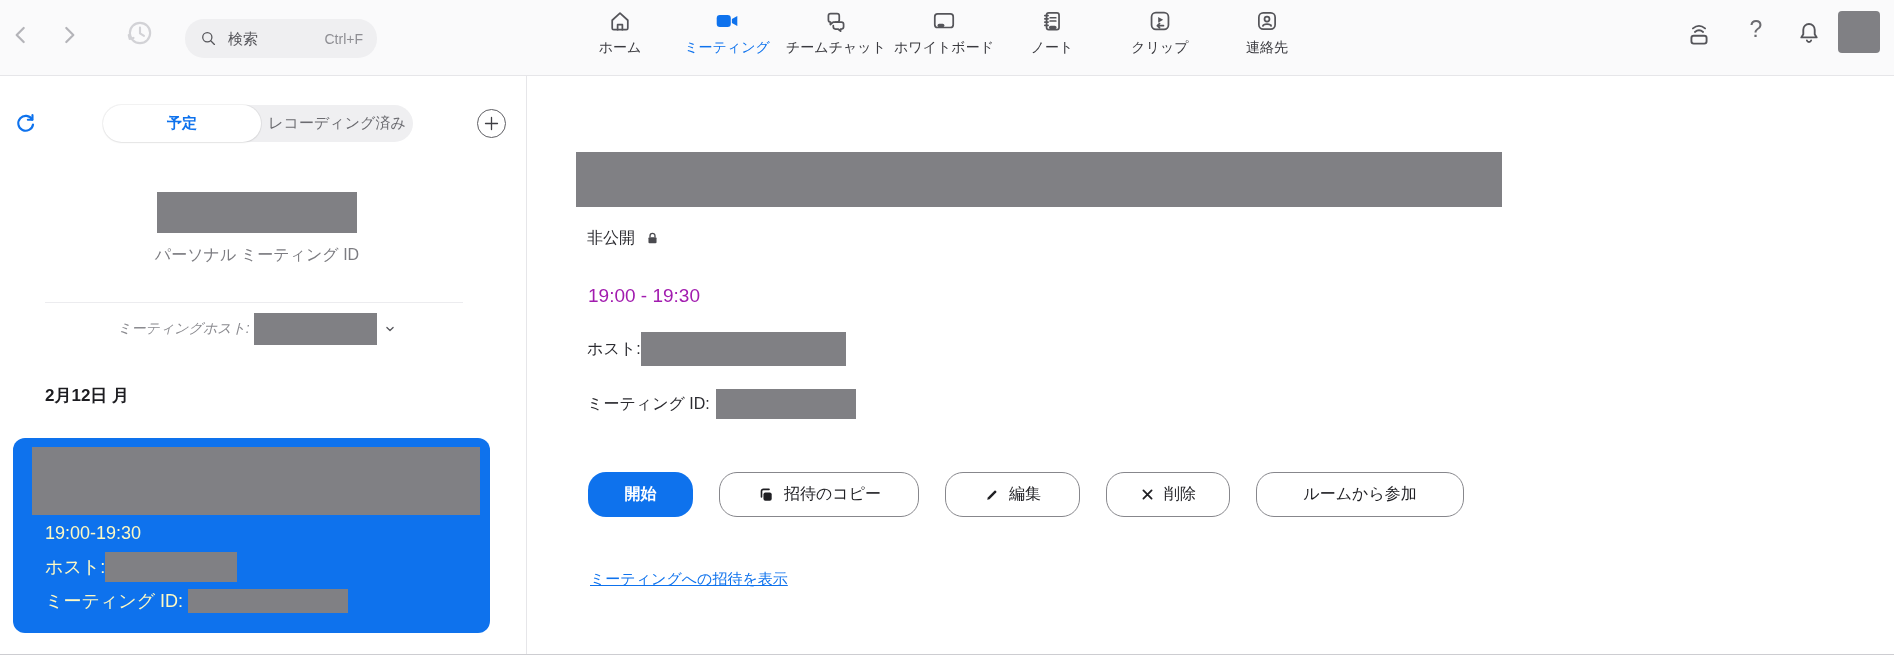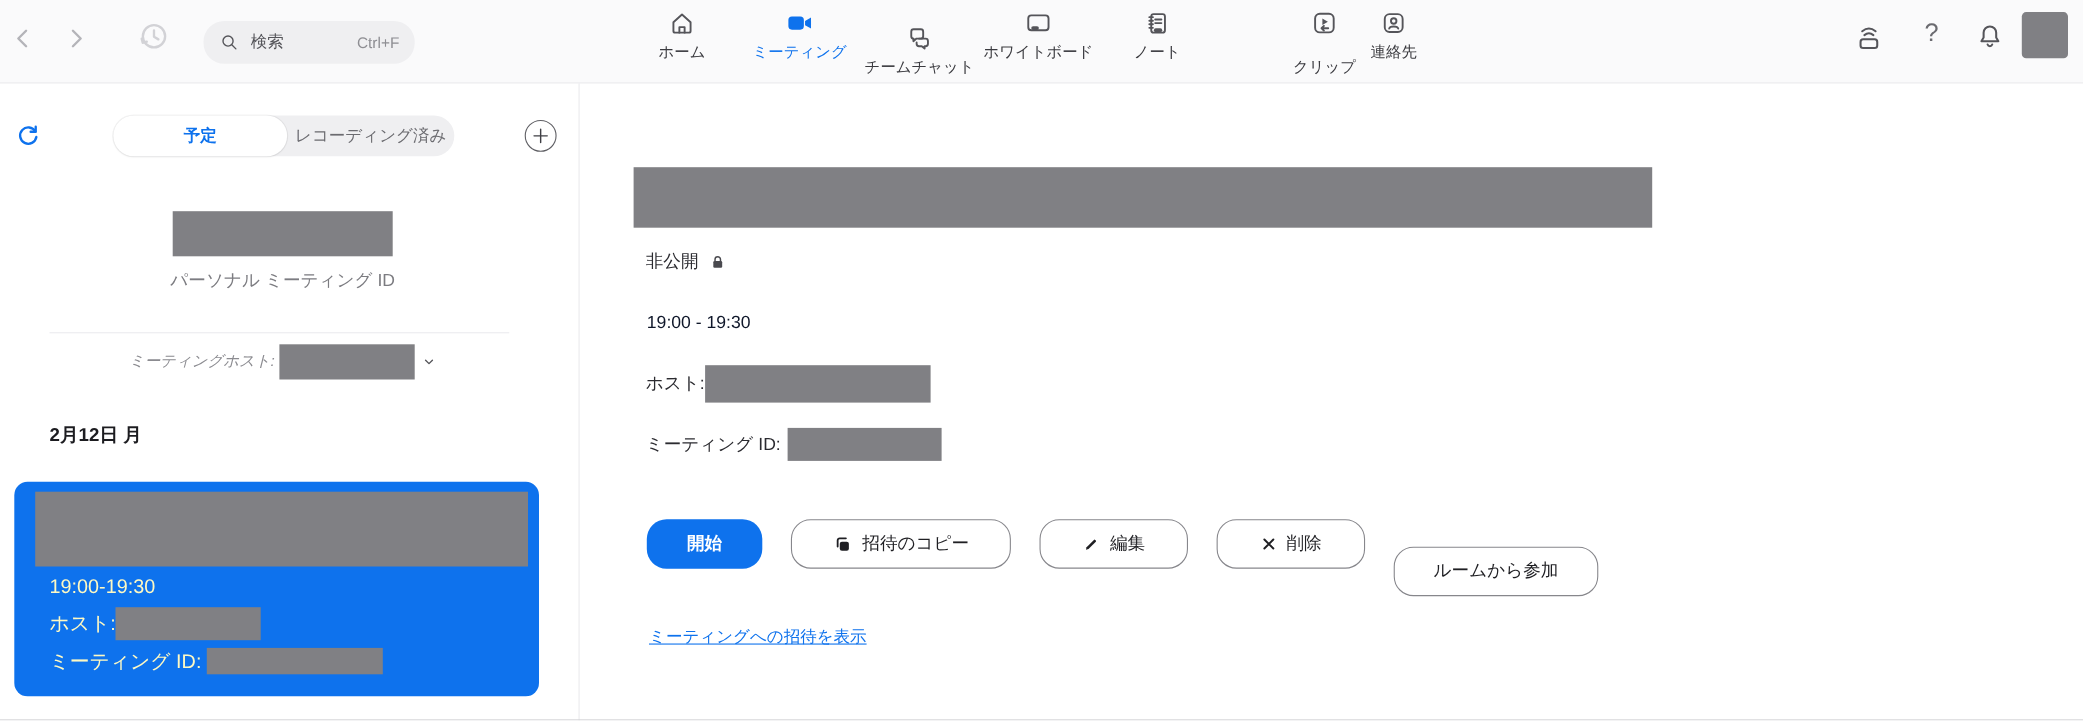--- a/index.html
+++ b/index.html
@@ -47,30 +47,30 @@
   #card-time{left:32px;top:85px;}
   #card-host-row{left:32px;top:114px;display:flex;align-items:center;}
   #card-host-redact{width:132px;height:30px;}
   #card-id-row{left:32px;top:151px;display:flex;align-items:center;}
   #card-id-redact{width:160px;height:24px;margin-left:5px;}
 
   
   #main{position:absolute;left:527px;top:76px;width:1367px;height:579px;background:#fff;}
   #main-title-redact{left:49px;top:76px;width:926px;height:55px;}
   #privacy-row{left:60px;top:152px;display:flex;align-items:center;gap:9px;font-size:16px;color:#2b2b30;}
-  #main-time{left:61px;top:209px;font-size:16px;color:#0f172a;}
+  #main-time{left:61px;top:209px;font-size:19px;color:#a21caf;}
   #main-host-row{left:60px;top:256px;display:flex;align-items:center;font-size:16px;color:#2b2b30;}
   #main-host-redact{width:205px;height:34px;}
   #main-id-row{left:60px;top:313px;display:flex;align-items:center;font-size:16px;color:#2b2b30;}
   #main-id-redact{width:140px;height:30px;margin-left:6px;}
   #button-row{left:61px;top:396px;display:flex;gap:26px;}
   .btn{height:45px;border-radius:18px;display:flex;align-items:center;justify-content:center;gap:9px;font-size:16px;box-sizing:border-box;cursor:pointer;font-family:inherit;}
   .btn-primary{width:105px;background:#0E72ED;color:#fff;border:none;font-weight:600;}
   .btn-outline{background:#fff;border:1px solid #87878c;color:#1f1f23;}
-  .btn-copy{width:200px;} .btn-edit{width:135px;} .btn-delete{width:135px;} .btn-room{width:186px;margin-top:25px;}
+  .btn-copy{width:200px;} .btn-edit{width:135px;} .btn-delete{width:124px;} .btn-room{width:208px;}
   #invite-link{left:63px;top:494px;font-size:15px;color:#0E72ED;text-decoration:underline;cursor:pointer;}
   #bottom-edge{position:absolute;left:0;bottom:0;width:1894px;height:1px;background:#cdcdd1;}
 </style>
 </head>
 <body>
 
 <div id="topbar">
   <div class="nav-arrow" style="left:8px;">
     <svg width="26" height="26" viewBox="0 0 24 24">
         <path d="M14.5 5.5 L8 12 l6.5 6.5" fill="none" stroke="#b4b4b9" stroke-width="2" stroke-linecap="round" stroke-linejoin="round"></path>
@@ -113,21 +113,21 @@
   <div class="nav-tab active" style="left:675px;">
     <span>
       <svg width="26" height="26" viewBox="0 0 24 24">
         <rect x="2.5" y="6.5" width="13" height="11" rx="3" fill="#0E72ED"></rect>
         <path d="M16.5 10.2 L21.5 7.4 v9.2 l-5 -2.8 z" fill="#0E72ED"></path>
       </svg>
     </span>
     <span class="tab-label">ミーティング</span>
   </div>
 
-  <div class="nav-tab" style="left:784px;justify-content:flex-end;">
+  <div class="nav-tab" style="left:784px;">
     <span>
       <svg width="26" height="26" viewBox="0 0 24 24">
         <path d="M5 7.2 a2 2 0 0 1 2 -2 h6 a2 2 0 0 1 2 2 v3.8 a2 2 0 0 1 -2 2 h-3.6 l-2.6 2.2 v-2.2 H7 a2 2 0 0 1 -2 -2 z" class="stroke-ico"></path>
         <path d="M11.5 13 h5.5 a2 2 0 0 1 2 2 v2.4 a2 2 0 0 1 -2 2 h-0.8 v2 l-2.4 -2 h-2.3 a2 2 0 0 1 -2 -2 v-1.2" class="stroke-ico"></path>
       </svg>
     </span>
     <span class="tab-label">チームチャット</span>
   </div>
 
   <div class="nav-tab" style="left:892px;">
@@ -145,21 +145,21 @@
       <svg width="26" height="26" viewBox="0 0 24 24">
         <rect x="7" y="4.5" width="11.5" height="15.5" rx="2" class="stroke-ico"></rect>
         <path d="M10.3 9 h5.2 M10.3 12 h5.2" class="stroke-ico"></path>
         <path d="M5.4 7 h3 M5.4 10 h3 M5.4 13 h3 M5.4 16 h3" class="stroke-ico" stroke-width="1.3"></path>
         <rect x="9.2" y="16.4" width="7" height="3.2" rx="1.6" fill="#55555a" stroke="none"></rect>
       </svg>
     </span>
     <span class="tab-label">ノート</span>
   </div>
 
-  <div class="nav-tab" style="left:1152px;justify-content:space-between;">
+  <div class="nav-tab" style="left:1108px;">
     <span>
       <svg width="26" height="26" viewBox="0 0 24 24">
         <rect x="4.2" y="4.2" width="15.6" height="15.6" rx="4" class="stroke-ico"></rect>
         <path d="M10.3 8.2 l4.6 2.7 -4.6 2.7 z" fill="#55555a" stroke="none"></path>
         <path d="M15.2 16.3 H9.6 m2 -2 l-2 2 2 2" class="stroke-ico" stroke-width="1.4"></path>
       </svg>
     </span>
     <span class="tab-label">クリップ</span>
   </div>
 

